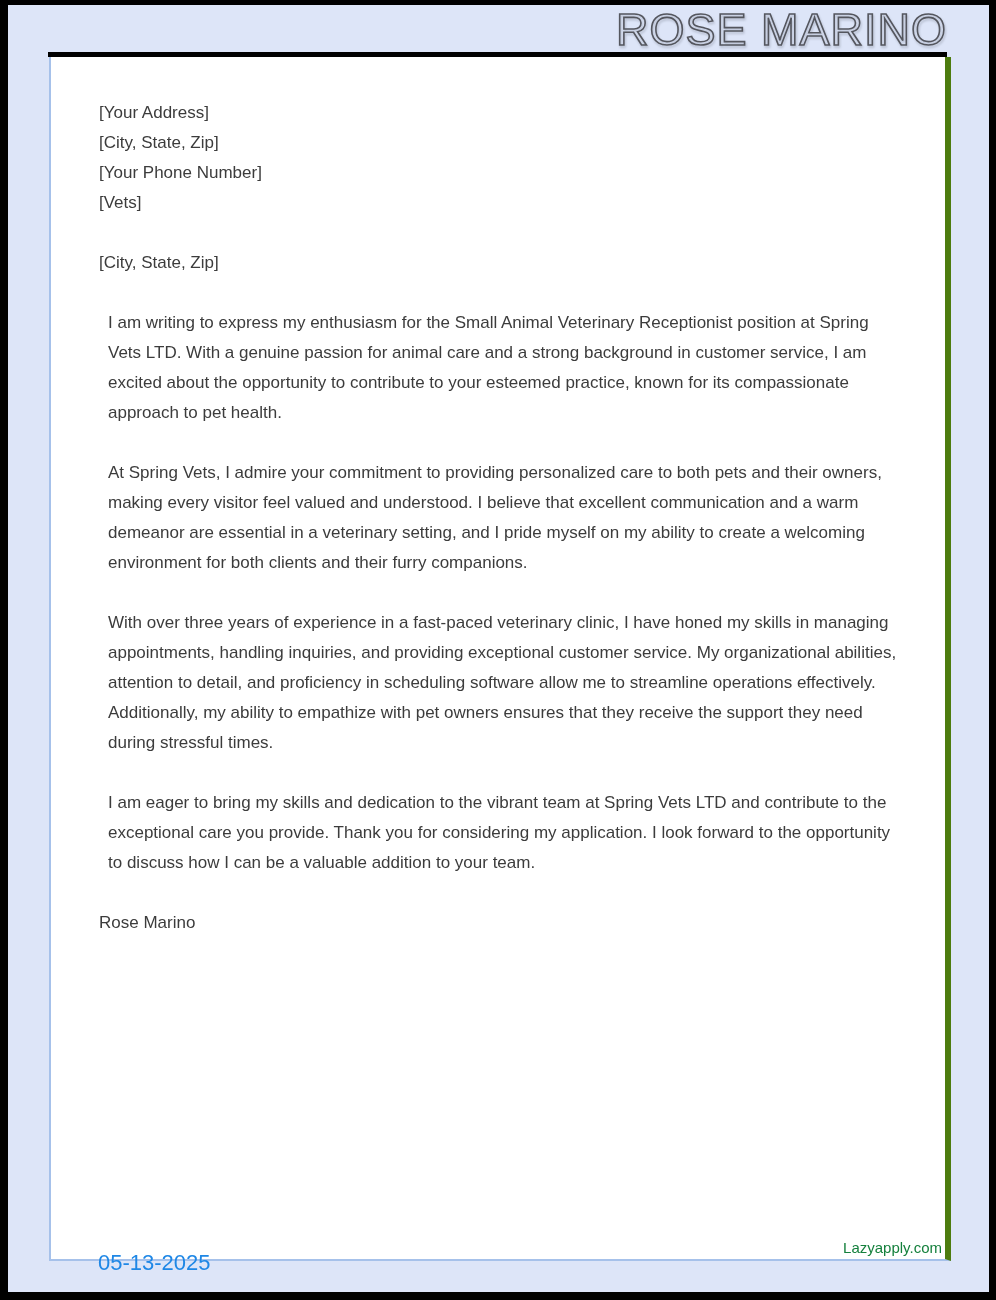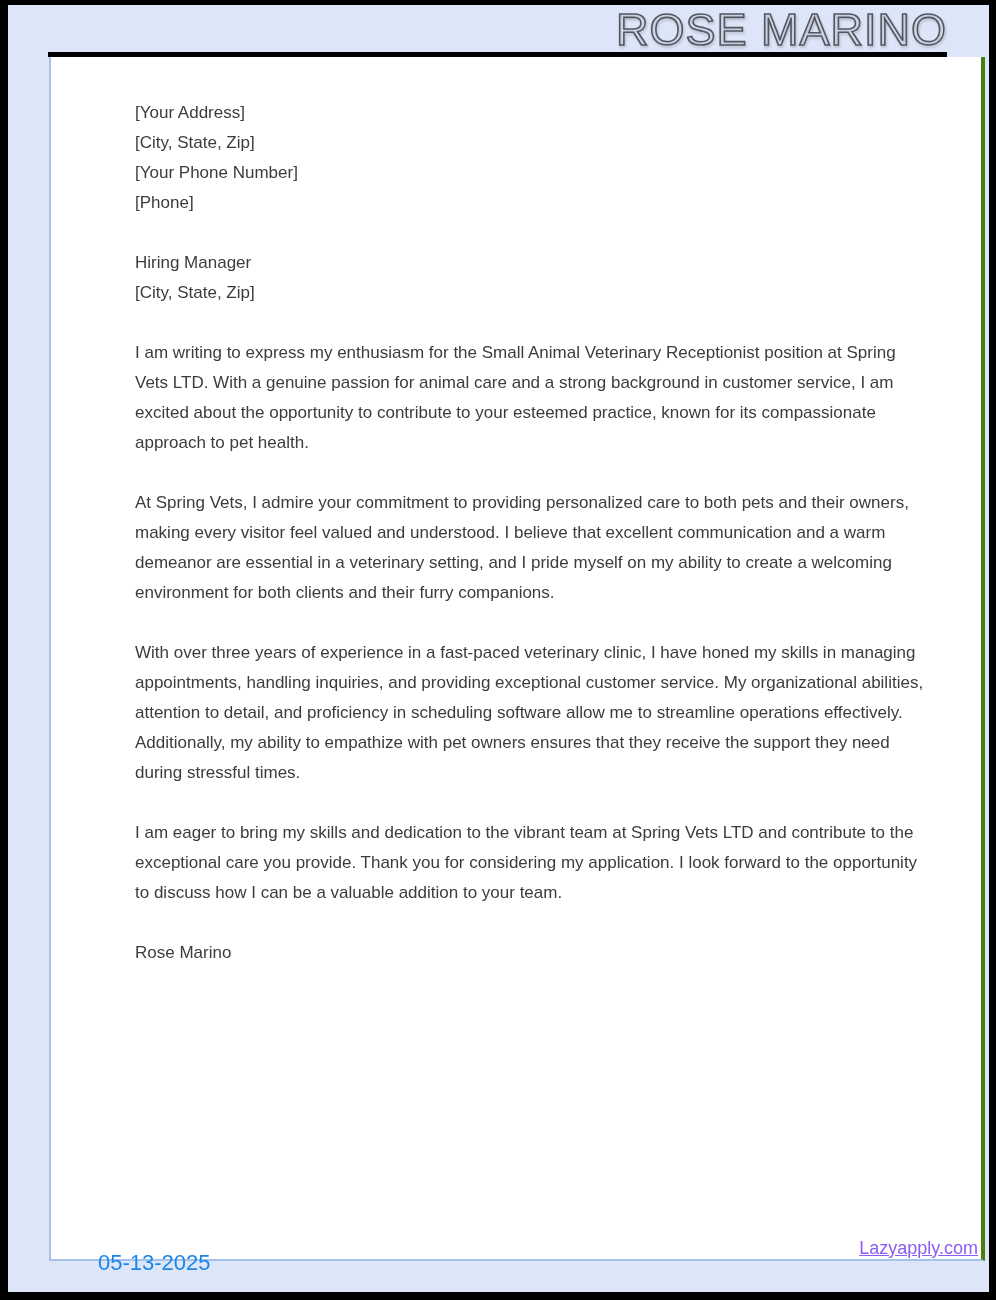--- a/index.html
+++ b/index.html
@@ -49,76 +49,73 @@
   }
   
   .page {
     position: absolute;
     left: 41px;
     top: 52px;
     width: 894px;
     height: 1202px;
     background: #ffffff;
     border-left: 2px solid #a6c1ea;
-    border-right: 4px solid #4d7c0f;
+    border-right: 6px solid #4d7c0f;
     border-bottom: 2px solid #a6c1ea;
     box-sizing: content-box;
-    padding-left: 36px;
   }
   .page-content {
     padding: 41px 48px 0 48px;
     font-size: 17px;
     line-height: 30px;
     color: #3c3c3c;
   }
   .block { margin: 0; }
   .block + .block { margin-top: 30px; }
-  .para { max-width: 801px; }
+  .para { max-width: 801px; margin-left: 9px; }
   
   .doc-date {
     position: absolute;
     left: 90px;
     top: 1243px;
     font-size: 22px;
     line-height: 30px;
     color: #1e87e6;
     z-index: 3;
   }
   
   .watermark {
     position: absolute;
     right: 3px;
     bottom: 3px;
-    font-size: 18px;
+    font-size: 15px;
     line-height: 16px;
-    color: #8b5cf6;
-    text-decoration: underline;
+    color: #15803d;
   }
 </style>
 </head>
 <body>
 
 <div class="canvas">
 
   <div class="header-name">ROSE MARINO</div>
 
   <div class="header-rule"></div>
 
   <div class="page">
     <div class="page-content">
 
       <div class="block">
         <div>[Your Address]</div>
         <div>[City, State, Zip]</div>
         <div>[Your Phone Number]</div>
-        <div>[Phone]</div>
+        <div>[Vets]</div>
       </div>
 
       <div class="block">
-        <div>Hiring Manager</div>
         <div>[City, State, Zip]</div>
       </div>
 
 
       <div class="block para">I am writing to express my enthusiasm for the Small Animal Veterinary Receptionist position at Spring Vets LTD. With a genuine passion for animal care and a strong background in customer service, I am excited about the opportunity to contribute to your esteemed practice, known for its compassionate approach to pet health.</div>
 
       <div class="block para">At Spring Vets, I admire your commitment to providing personalized care to both pets and their owners, making every visitor feel valued and understood. I believe that excellent communication and a warm demeanor are essential in a veterinary setting, and I pride myself on my ability to create a welcoming environment for both clients and their furry companions.</div>
 
       <div class="block para">With over three years of experience in a fast-paced veterinary clinic, I have honed my skills in managing appointments, handling inquiries, and providing exceptional customer service. My organizational abilities, attention to detail, and proficiency in scheduling software allow me to streamline operations effectively. Additionally, my ability to empathize with pet owners ensures that they receive the support they need during stressful times.</div>
 

